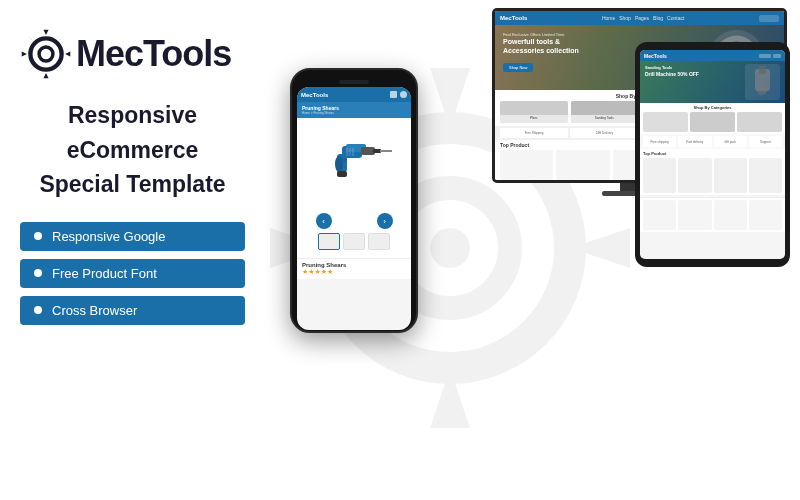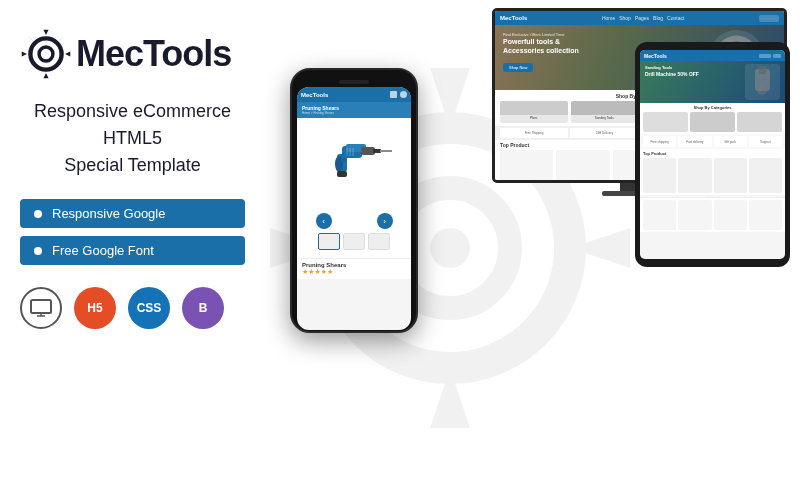--- a/index.html
+++ b/index.html
@@ -33,22 +33,22 @@
       height: 52px;
       margin-right: 4px;
     }
 
     .subtitle-block {
       margin-bottom: 20px;
       text-align: center;
     }
 
     .subtitle-line {
-      font-size: 18px;
-      font-weight: 400;
+      font-size: 23px;
+      font-weight: 700;
       color: #1a1a2e;
       line-height: 1.5;
     }
 
     .features-list {
       margin-bottom: 22px;
       display: flex;
       flex-direction: column;
       gap: 8px;
     }
@@ -191,53 +191,38 @@
       <circle cx="30" cy="30" r="18" fill="none" stroke="#1a1a2e" stroke-width="5"></circle>
       <circle cx="30" cy="30" r="8" fill="none" stroke="#1a1a2e" stroke-width="4"></circle>
     </svg>
     <div style="font-size:36px;font-weight:700;color:#1a1a2e;letter-spacing:-1px;">
       <span>MecTools</span>
     </div>
   </div>
 
   <div class="subtitle-block">
     <div class="subtitle-line">Responsive eCommerce</div>
-    <div class="subtitle-line">HTML5</div>
     <div class="subtitle-line">Special Template</div>
   </div>
 
   <div class="features-list">
     <div class="feature-item">
       <div class="feature-dot"></div>
       <span>Responsive Google</span>
     </div>
     <div class="feature-item">
       <div class="feature-dot"></div>
-      <span>Free Google Font</span>
-    </div>
-  </div>
-
-  <div class="tech-badges">
-    <div class="badge badge-monitor">
-      <svg width="22" height="18" viewBox="0 0 22 18">
-        <rect x="1" y="1" width="20" height="13" rx="1.5" fill="none" stroke="#555" stroke-width="2"></rect>
-        <line x1="11" y1="14" x2="11" y2="17" stroke="#555" stroke-width="1.5"></line>
-        <line x1="7" y1="17" x2="15" y2="17" stroke="#555" stroke-width="1.5"></line>
-      </svg>
-    </div>
-    <div class="badge badge-html">
-      <span>H5</span>
-    </div>
-    <div class="badge badge-css">
-      <span>CSS</span>
-    </div>
-    <div class="badge badge-bs">
-      <span>B</span>
-    </div>
-  </div>
+      <span>Free Product Font</span>
+    </div>
+    <div class="feature-item">
+      <div class="feature-dot"></div>
+      <span>Cross Browser</span>
+    </div>
+  </div>
+
 
 </div>
 
 <div class="right-panel">
 
   <div class="desktop-mockup" style="position:absolute;top:8px;right:8px;width:305px;">
     <div class="desktop-screen" style="width:295px;height:175px;background:#f0f0f0;border:3px solid #222;border-radius:5px;overflow:hidden;margin:0 auto;">
       <div class="desktop-content">
 
         <div class="mini-header" style="height:14px;background:#1a6fa8;display:flex;align-items:center;padding:0 5px;justify-content:space-between;">

